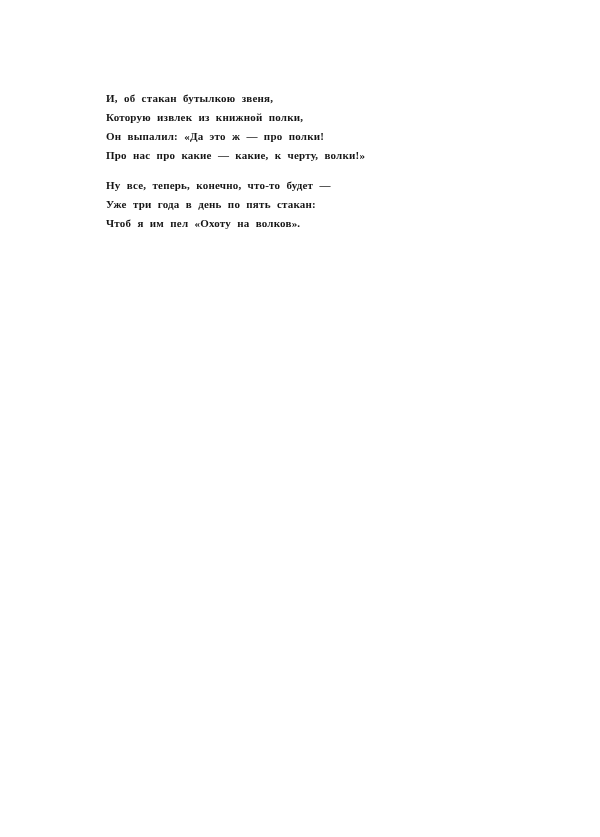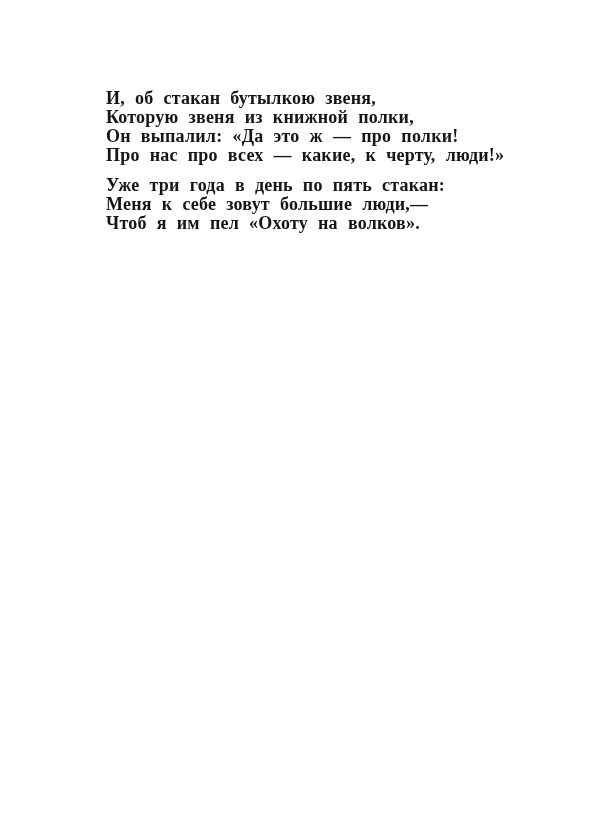--- a/index.html
+++ b/index.html
@@ -19,21 +19,21 @@
     height: 837px;
     background: #ffffff;
   }
   .poem-block {
     position: absolute;
     left: 106px;
     top: 89px;
     width: 420px;
     color: #161616;
     font-weight: bold;
-    font-size: 18px;
+    font-size: 11px;
     line-height: 19px;
     letter-spacing: 0.2px;
     word-spacing: 0.30em;
     white-space: nowrap;
   }
   .stanza {
     margin: 0;
     padding: 0;
   }
   .stanza + .stanza {
@@ -44,23 +44,23 @@
     padding: 0;
   }
 </style>
 </head>
 <body>
 
 <div class="book-page">
   <div class="poem-block">
     <div class="stanza">
       <div class="poem-line">И, об стакан бутылкою звеня,</div>
-      <div class="poem-line">Которую звеня из книжной полки,</div>
+      <div class="poem-line">Которую извлек из книжной полки,</div>
       <div class="poem-line">Он выпалил: «Да это ж — про полки!</div>
-      <div class="poem-line">Про нас про всех — какие, к черту, люди!»</div>
+      <div class="poem-line">Про нас про какие — какие, к черту, волки!»</div>
     </div>
     <div class="stanza">
+      <div class="poem-line">Ну все, теперь, конечно, что-то будет —</div>
       <div class="poem-line">Уже три года в день по пять стакан:</div>
-      <div class="poem-line">Меня к себе зовут большие люди,—</div>
       <div class="poem-line">Чтоб я им пел «Охоту на волков».</div>
     </div>
   </div>
 </div>
 
 </body></html>

